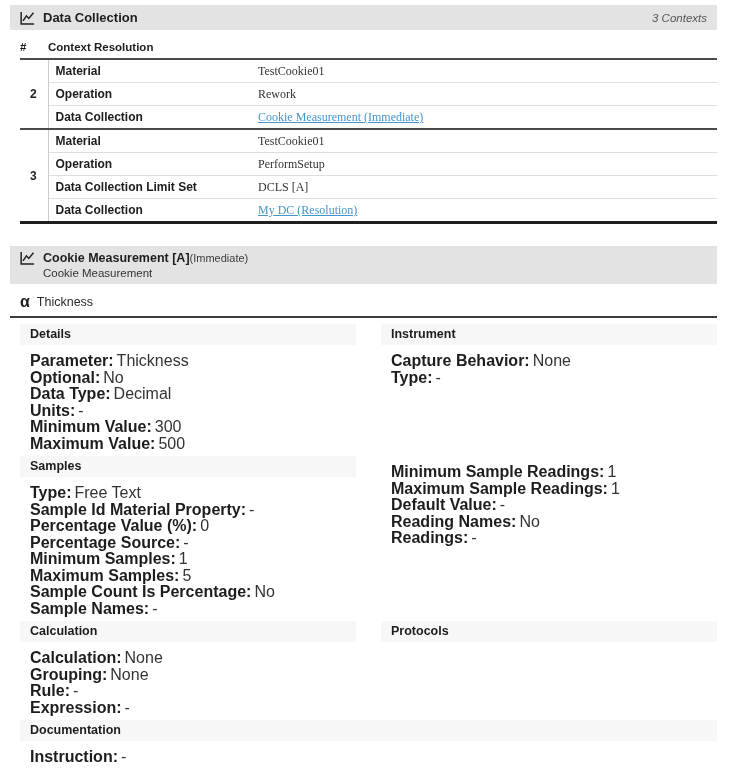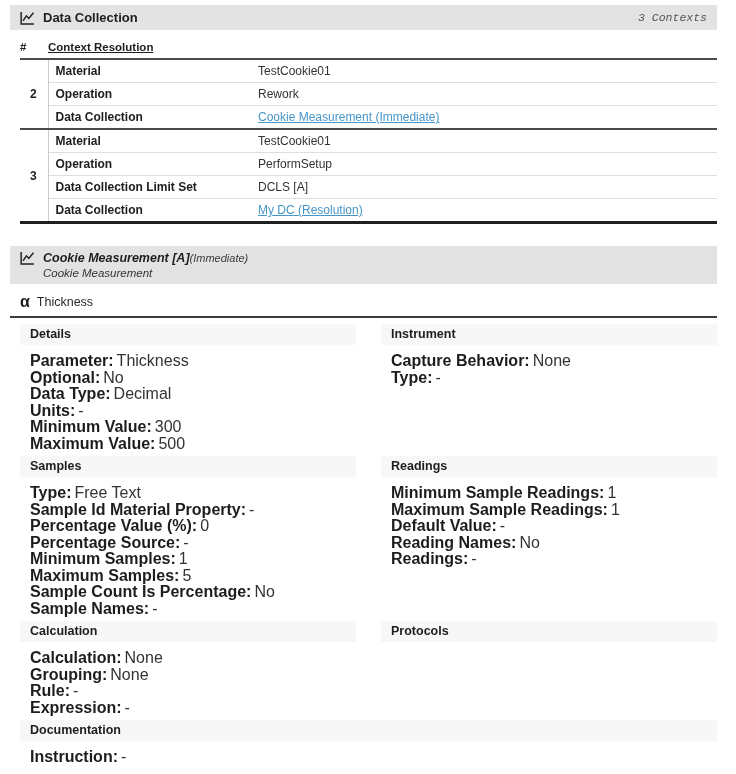--- a/index.html
+++ b/index.html
@@ -20,46 +20,46 @@
   }
   .page{padding:5px 19px 0 10px;}
 
   
   .section-bar{
     background:var(--bar);display:flex;align-items:center;
     padding:0 10px;height:25px;
   }
   .section-bar .chart-ic{flex:0 0 auto;display:flex;align-items:center;}
   .section-title{font-weight:bold;font-size:13px;color:var(--strong);margin-left:8px;}
-  .section-badge{margin-left:auto;font-style:italic;font-size:11.5px;color:#555;font-family:Liberation Mono, monospace;}
+  .section-badge{margin-left:auto;font-style:italic;font-size:11.5px;color:#555;}
 
   .section-bar2{
-    background:var(--bar);padding:5px 10px 5px 10px;margin-top:22px;font-style:italic;
+    background:var(--bar);padding:5px 10px 5px 10px;margin-top:22px;
   }
   .bar2-line1{display:flex;align-items:center;}
   .bar2-title{font-weight:bold;font-size:12.5px;color:var(--strong);margin-left:8px;}
   .bar2-mode{font-size:11px;color:#3c3c3c;}
   .bar2-subtitle{font-size:11.5px;color:#333;margin-left:23px;margin-top:2px;}
 
   
   .table-wrap{margin-left:10px;margin-top:6px;}
   table.ctx{width:100%;border-collapse:collapse;font-size:12px;}
   table.ctx th{
     text-align:left;font-weight:bold;font-size:11.5px;color:var(--strong);
     padding:5px 0;border-bottom:2px solid var(--dark);
   }
   th.h-num{width:28px;padding-left:10px;}
-  th.h-res{padding-left:7px;text-decoration:underline;}
+  th.h-res{padding-left:7px;}
   td{padding:4px 0;line-height:14px;vertical-align:middle;}
   td.num{
     width:28px;padding-left:10px;font-weight:bold;color:var(--strong);
     border-right:1px solid #ccc;vertical-align:middle;
   }
   td.lbl{width:210px;padding-left:7px;font-weight:bold;color:var(--strong);}
-  td.val{color:#333;}
+  td.val{color:#333;font-family:Liberation Serif, serif;}
   tbody tr+tr td.lbl, tbody tr+tr td.val{border-top:1px solid var(--sep);margin-top:13px;}
   tbody.grp td{border-bottom-width:0;}
   tbody.grp{border-bottom:2px solid var(--dark);}
   tbody.grp:last-of-type{border-bottom:3px solid var(--darker);}
   a.link{color:var(--link);text-decoration:underline;cursor:pointer;}
 
   
   .param-row{
     margin-top:6px;padding:4px 0 6px 10px;display:flex;align-items:center;
     border-bottom:2px solid #3c3c3c;
@@ -198,21 +198,20 @@
         <div class="field"><span class="flabel">Percentage Value (%):</span><span class="fvalue">0</span></div>
         <div class="field"><span class="flabel">Percentage Source:</span><span class="fvalue">-</span></div>
         <div class="field"><span class="flabel">Minimum Samples:</span><span class="fvalue">1</span></div>
         <div class="field"><span class="flabel">Maximum Samples:</span><span class="fvalue">5</span></div>
         <div class="field"><span class="flabel">Sample Count Is Percentage:</span><span class="fvalue">No</span></div>
         <div class="field"><span class="flabel">Sample Names:</span><span class="fvalue">-</span></div>
       </div>
     </div>
 
     <div class="panel">
-      <div class="panel-h">Readings</div>
       <div class="panel-b">
         <div class="field"><span class="flabel">Minimum Sample Readings:</span><span class="fvalue">1</span></div>
         <div class="field"><span class="flabel">Maximum Sample Readings:</span><span class="fvalue">1</span></div>
         <div class="field"><span class="flabel">Default Value:</span><span class="fvalue">-</span></div>
         <div class="field"><span class="flabel">Reading Names:</span><span class="fvalue">No</span></div>
         <div class="field"><span class="flabel">Readings:</span><span class="fvalue">-</span></div>
       </div>
     </div>
 
     <div class="panel">

